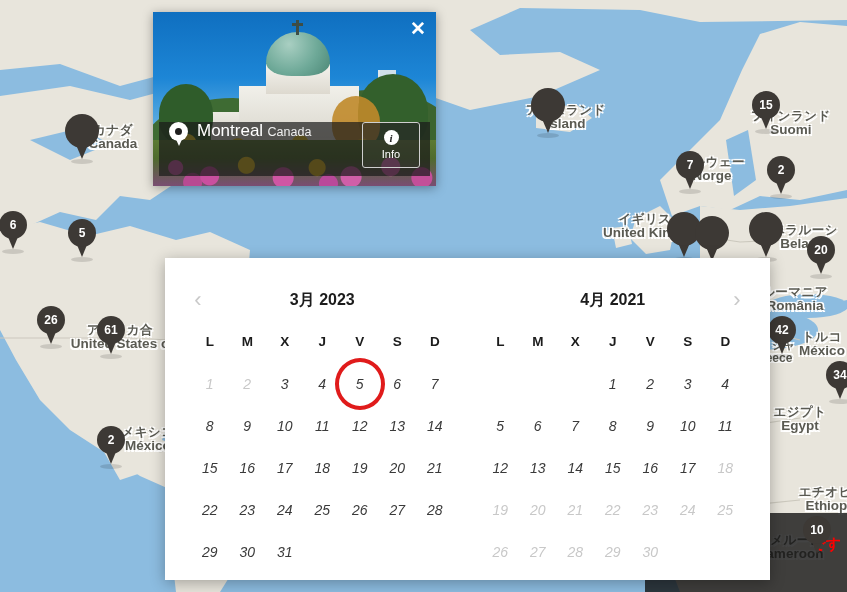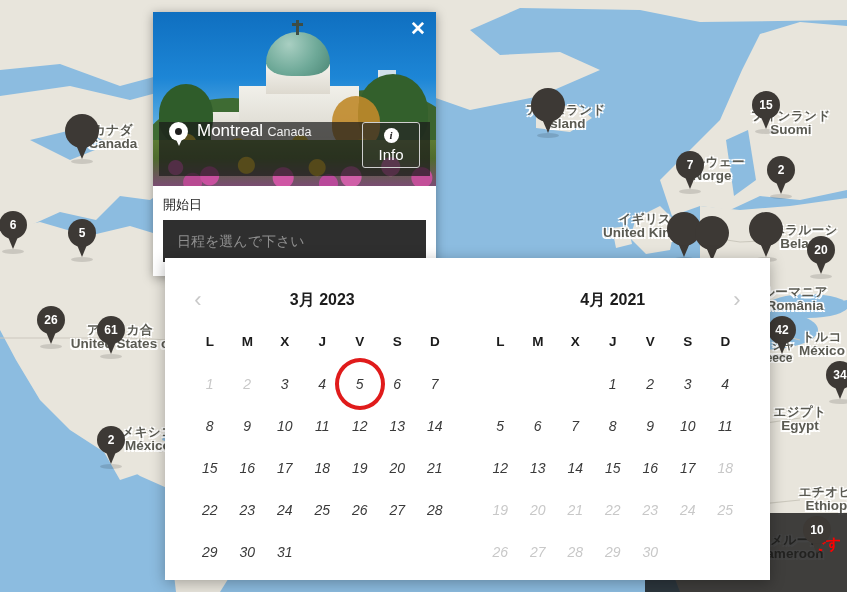--- a/index.html
+++ b/index.html
@@ -229,21 +229,21 @@
     background: rgba(255,255,255,0.04);
   }
   #info-btn .ic {
     width: 15px; height: 15px; border-radius: 50%;
     background: #ffffff; color: #232323;
     font-size: 11px; font-weight: bold; font-style: italic;
     display:flex; align-items:center; justify-content:center;
     margin-bottom: 3px;
     font-family: "Liberation Serif", serif;
   }
-  #info-btn .lb { font-size: 15px; }
+  #info-btn .lb { font-size: 11px; }
 
   #form-area { padding: 10px 10px 14px 10px; background:#fff; }
   #date-label { font-size: 13px; color: #222; margin-bottom: 6px; }
   #date-input {
     width: 100%;
     height: 42px;
     box-sizing: border-box;
     background: #2f2f2f;
     border: 0;
     color: #ffffff;
@@ -566,24 +566,20 @@
           <span id="city-name">Montreal</span>
           <span id="country-name">Canada</span>
         </span>
         <span id="info-btn">
           <span class="ic">i</span>
           <span class="lb">Info</span>
         </span>
       </div>
     </div>
 
-    <div id="form-area">
-      <div id="date-label">開始日</div>
-      <input id="date-input" type="text" placeholder="日程を選んで下さい" style="">
-    </div>
   </div>
 
   <div id="calendar">
 
     <div class="month">
       <div class="month-head">
         <span class="nav-arrow nav-prev">‹</span>
         <span class="month-title">3月 2023</span>
       </div>
       <table class="cal">

